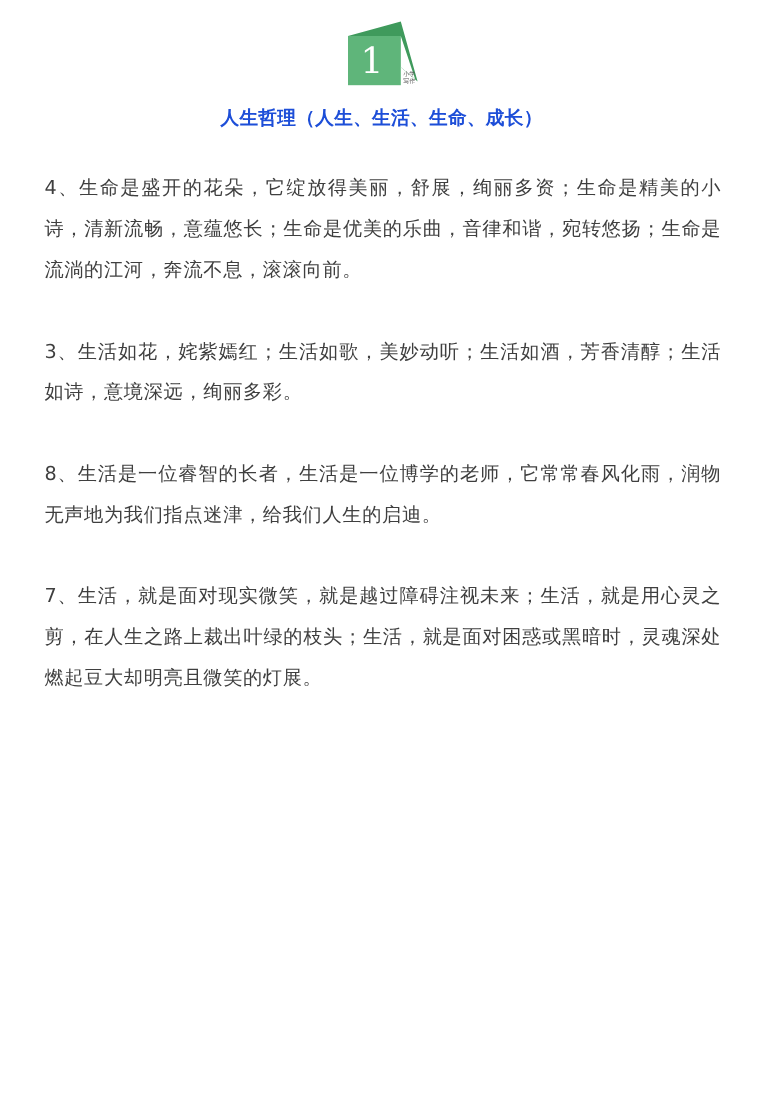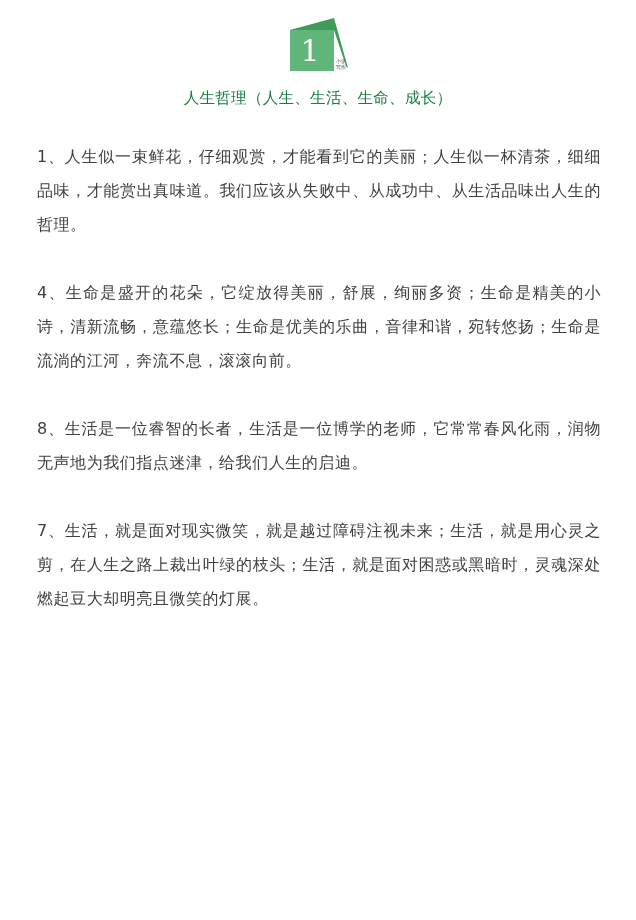--- a/index.html
+++ b/index.html
@@ -22,22 +22,22 @@
       width: 64px;
       height: 56px;
     }
     .title {
       position: absolute;
       left: 0;
       right: 0;
       top: 87px;
       text-align: center;
       font-size: 15.5px;
-      font-weight: normal;
-      color: #15803d;
+      font-weight: bold;
+      color: #1d4ed8;
       letter-spacing: 0.3px;
       line-height: 22px;
     }
     .content {
       position: absolute;
       left: 37px;
       top: 140px;
       width: 564px;
     }
     .para {
@@ -59,17 +59,17 @@
     <polygon points="46,14 46,40 58,50" fill="#ffffff"></polygon>
     <text x="22" y="45" text-anchor="middle" font-family="DejaVu Serif, serif" font-size="30" fill="#ffffff">1</text>
     <text x="48" y="47" font-family="DejaVu Sans, sans-serif" font-size="5" fill="#555555">小学</text>
     <text x="48" y="53" font-family="DejaVu Sans, sans-serif" font-size="5" fill="#555555">写作</text>
   </svg>
 </div>
 
 <div class="title">人生哲理（人生、生活、生命、成长）</div>
 
 <div class="content">
-  <p class="para">1、人生似一束鲜花，仔细观赏，才能看到它的美丽；人生似一杯清茶，细细品味，才能赏出真味道。我们应该从失败中、从成功中、从生活品味出人生的哲理。</p>
   <p class="para">4、生命是盛开的花朵，它绽放得美丽，舒展，绚丽多资；生命是精美的小诗，清新流畅，意蕴悠长；生命是优美的乐曲，音律和谐，宛转悠扬；生命是流淌的江河，奔流不息，滚滚向前。</p>
+  <p class="para">3、生活如花，姹紫嫣红；生活如歌，美妙动听；生活如酒，芳香清醇；生活如诗，意境深远，绚丽多彩。</p>
   <p class="para">8、生活是一位睿智的长者，生活是一位博学的老师，它常常春风化雨，润物无声地为我们指点迷津，给我们人生的启迪。</p>
   <p class="para">7、生活，就是面对现实微笑，就是越过障碍注视未来；生活，就是用心灵之剪，在人生之路上裁出叶绿的枝头；生活，就是面对困惑或黑暗时，灵魂深处燃起豆大却明亮且微笑的灯展。</p>
 </div>
 
 </body></html>

